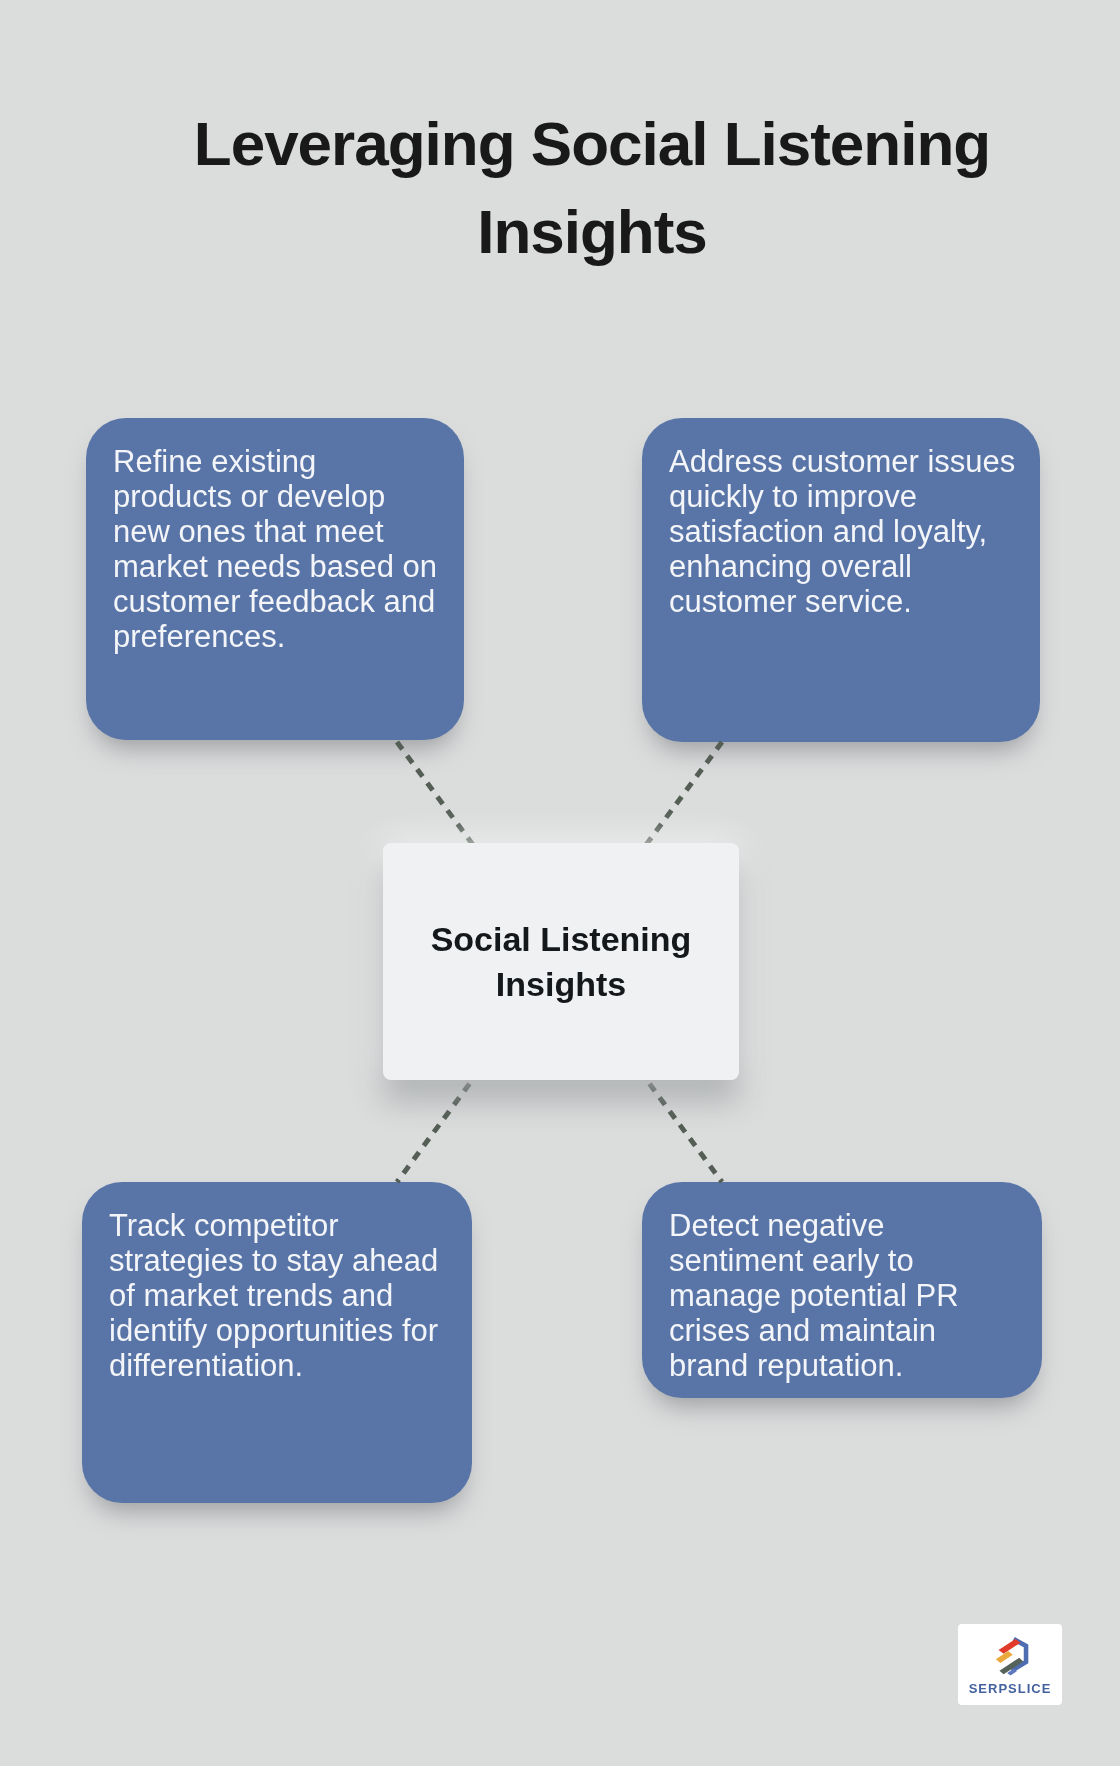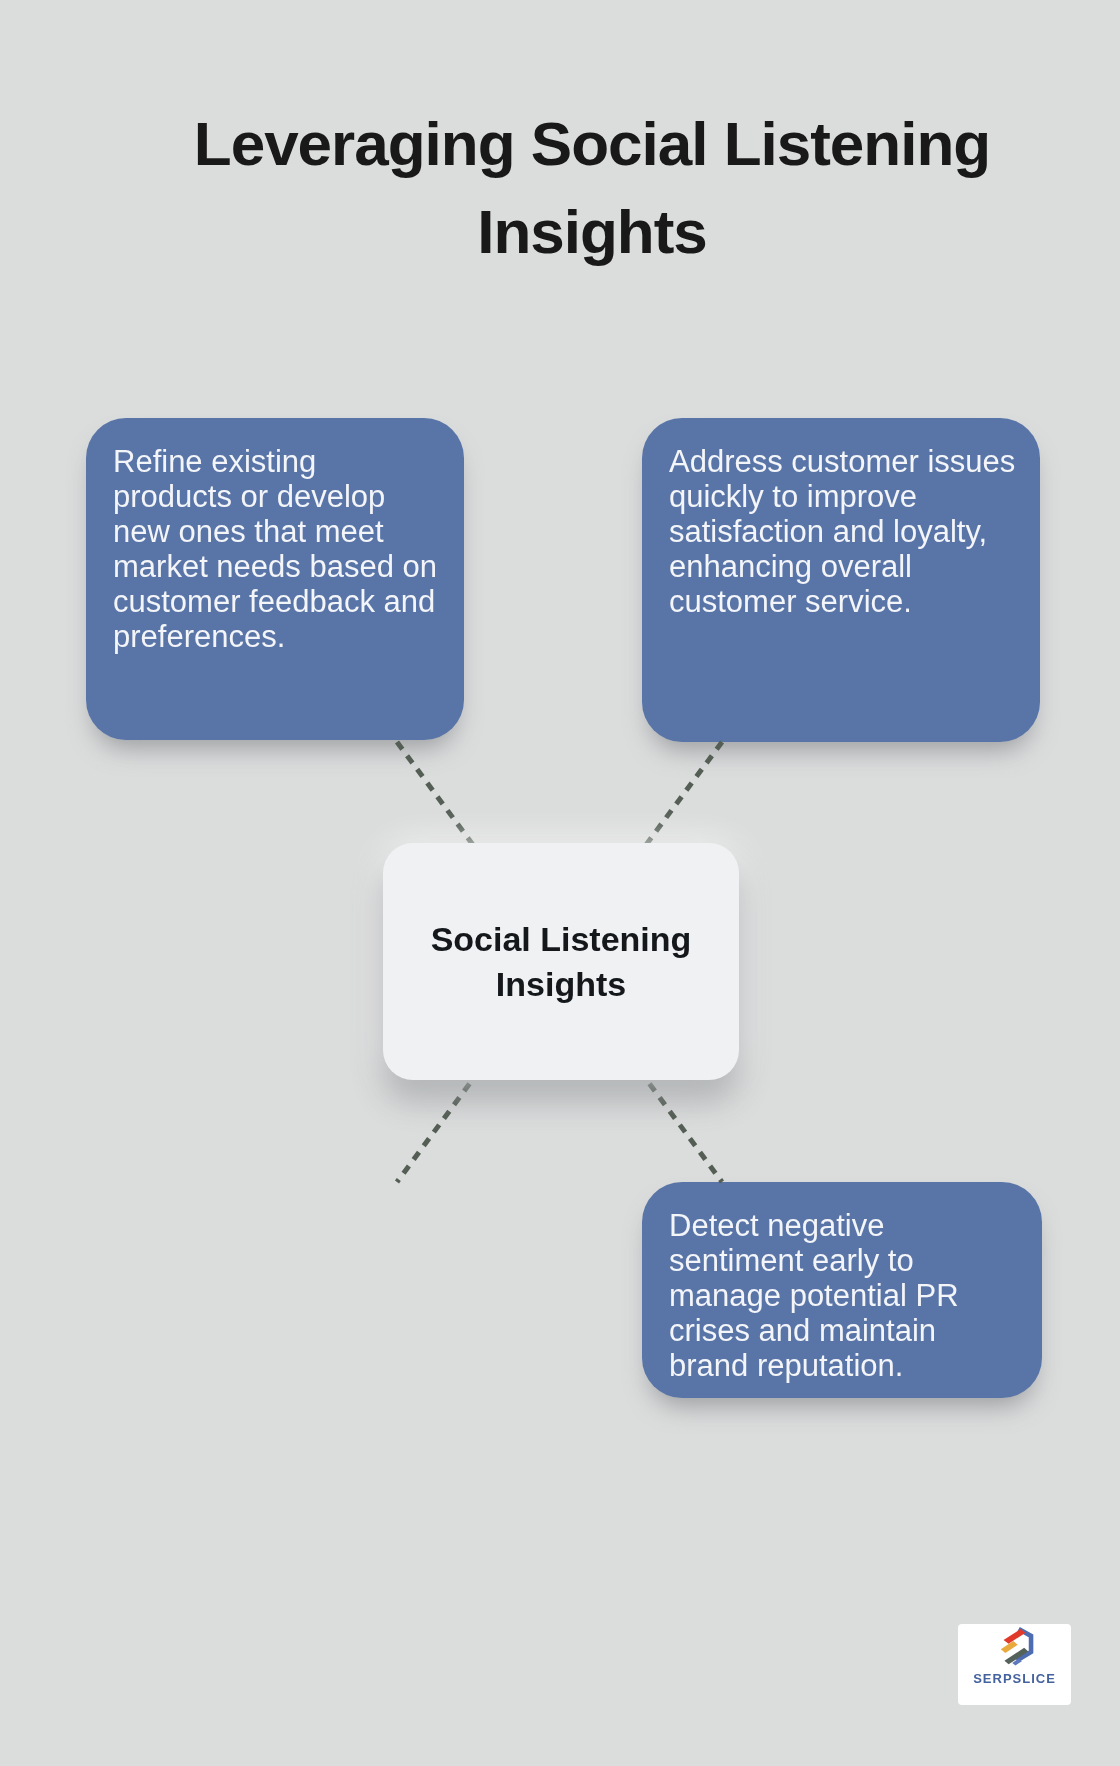--- a/index.html
+++ b/index.html
@@ -49,35 +49,35 @@
   .node-bottom-right{left:642px;top:1182px;width:400px; height:216px;}
   .connectors{
     position:absolute;top:0;left:0;width:1120px;height:1766px;
     z-index:2;pointer-events:none;
   }
   .center-node{
     position:absolute;
     left:383px;top:843px;width:356px;height:237px;
     box-sizing:border-box;
     background:var(--center-bg);
-    border-radius:30px;
+    border-radius:8px;
     display:flex;align-items:center;justify-content:center;
     text-align:center;
     font-size:34px;font-weight:bold;line-height:45px;
     color:var(--center-text);
     padding:0 22px;
     box-shadow:0 20px 30px rgba(110,115,120,0.45), 0 0 34px rgba(255,255,255,0.85);
     z-index:3;
   }
   .logo-card{
     position:absolute;
-    left:958px;top:1624px;width:113px;height:81px;
+    left:958px;top:1624px;width:104px;height:81px;
     background:#ffffff;
     border-radius:4px;
-    display:flex;flex-direction:column;align-items:center;
+    display:flex;flex-direction:column;align-items:center;justify-content:center;
     gap:3px;
     z-index:1;
   }
   .logo-label{
     font-size:13px;
     font-weight:bold;
     letter-spacing:1px;
     color:var(--logo-text);
   }
 </style>
@@ -101,20 +101,23 @@
 
   <svg class="connectors" viewBox="0 0 1120 1766" xmlns="http://www.w3.org/2000/svg">
     <line x1="397" y1="742" x2="722" y2="1182" stroke="var(--connector)" stroke-width="5" stroke-dasharray="9 8"></line>
     <line x1="722" y1="742" x2="397" y2="1182" stroke="var(--connector)" stroke-width="5" stroke-dasharray="9 8"></line>
   </svg>
 
   <div class="center-node">
     <span>Social Listening Insights</span>
   </div>
 
+  <div class="node node-bottom-left">
+    <span>Track competitor strategies to stay ahead of market trends and identify opportunities for dif­ferentiation.</span>
+  </div>
 
   <div class="node node-bottom-right">
     <span>Detect negative sentiment early to manage potential PR crises and maintain brand reputation.</span>
   </div>
 
   <div class="logo-card">
     <svg width="46" height="44" viewBox="0 0 48 48" xmlns="http://www.w3.org/2000/svg">
       <path d="M28,5.5 L41.5,13 L41.5,30.5 L26,40" fill="none" style="stroke:var(--logo-blue)" stroke-width="5"></path>
       <polygon points="11.5,17.5 30,5.5 35.5,9.5 17,21.5" style="fill:var(--logo-red)"></polygon>
       <polygon points="8.5,27.5 22,18.5 27,22.5 13.5,31.5" style="fill:var(--logo-yellow)"></polygon>

